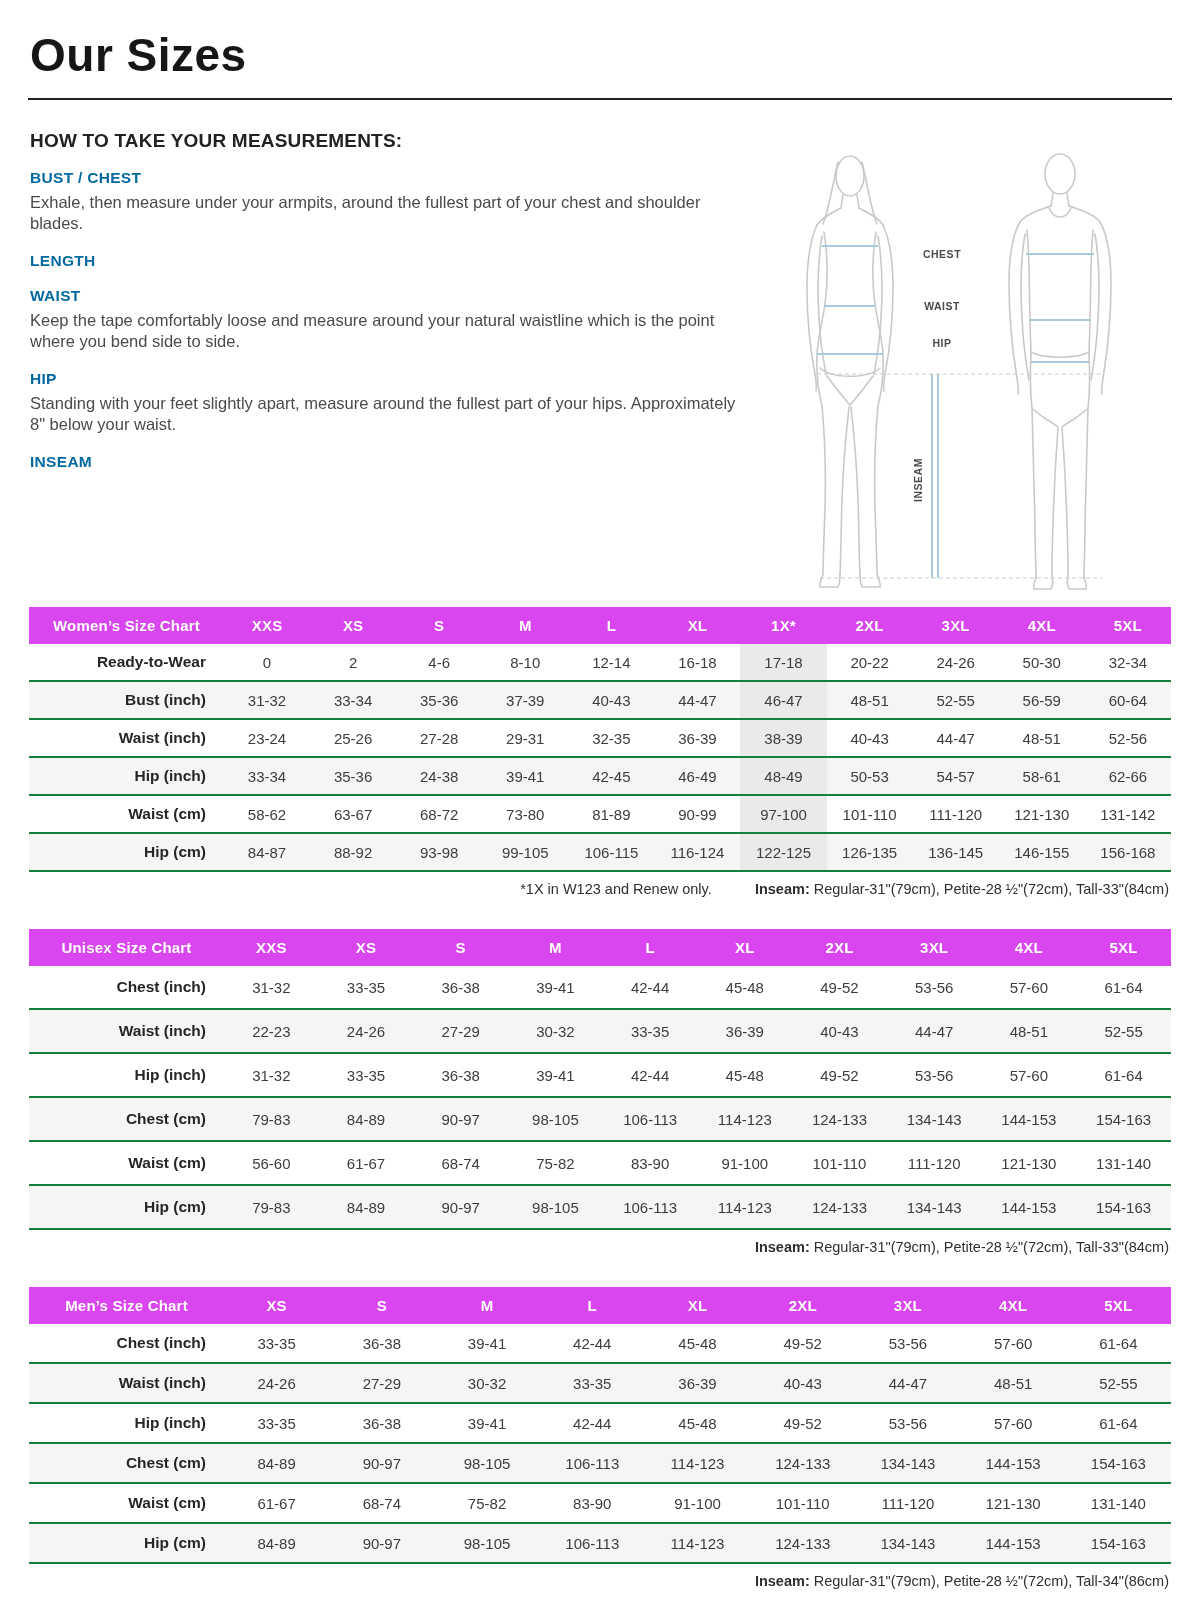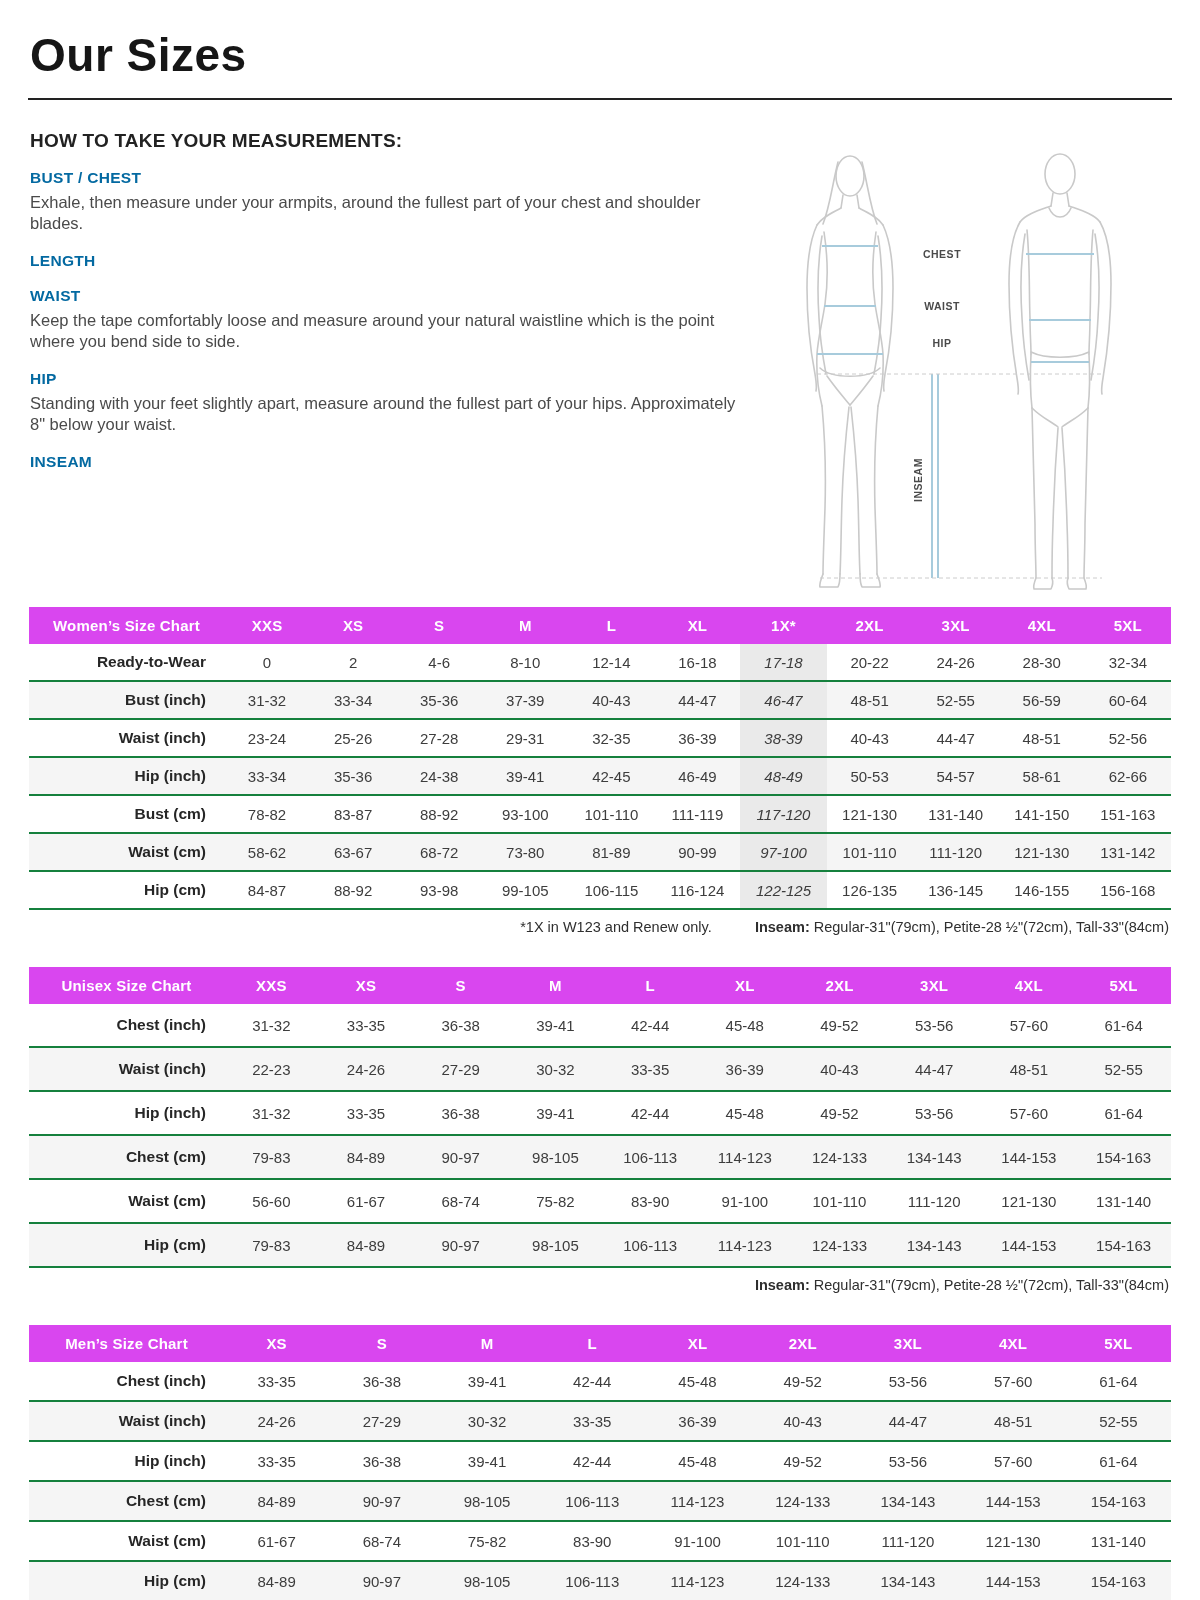--- a/index.html
+++ b/index.html
@@ -44,21 +44,21 @@
   .size-table thead th.title-cell { width:195px; }
   .size-table tbody tr { border-bottom:2px solid #15803d; }
   .size-table tbody tr:nth-child(even) { background:#f5f5f5; }
   .size-table tbody th {
     font-size:15.5px; font-weight:bold; color:#262626;
     text-align:right; padding:9px 18px 9px 4px;
   }
   .size-table tbody td {
     font-size:15px; color:#3d3d3d; text-align:center; padding:9px 2px;
   }
-  .size-table td.hl { background:#eaeaea;font-style:italic; }
+  .size-table td.hl { background:#eaeaea; }
   .table-unisex tbody th, .table-unisex tbody td { padding-top:12px; padding-bottom:12px; }
   .table-men tbody th,  .table-men tbody td  { padding-top:10px; padding-bottom:10px; }
 
   .notes {
     width:1142px; margin:9px auto 0; position:relative; height:20px;
     font-size:14.5px; color:#2f2f2f;
   }
   .note-center { position:absolute; left:16px; width:100%; text-align:center; }
   .note-right  { position:absolute; right:2px; top:0; }
   .note-right b { font-weight:bold; }
@@ -205,21 +205,21 @@
             <th>Ready-to-Wear</th>
             <td>0</td>
             <td>2</td>
             <td>4-6</td>
             <td>8-10</td>
             <td>12-14</td>
             <td>16-18</td>
             <td class="hl">17-18</td>
             <td>20-22</td>
             <td>24-26</td>
-            <td>28-30</td>
+            <td>50-30</td>
             <td>32-34</td>
           </tr>
           <tr>
             <th>Bust (inch)</th>
             <td>31-32</td>
             <td>33-34</td>
             <td>35-36</td>
             <td>37-39</td>
             <td>40-43</td>
             <td>44-47</td>
@@ -251,34 +251,20 @@
             <td>39-41</td>
             <td>42-45</td>
             <td>46-49</td>
             <td class="hl">48-49</td>
             <td>50-53</td>
             <td>54-57</td>
             <td>58-61</td>
             <td>62-66</td>
           </tr>
           <tr>
-            <th>Bust (cm)</th>
-            <td>78-82</td>
-            <td>83-87</td>
-            <td>88-92</td>
-            <td>93-100</td>
-            <td>101-110</td>
-            <td>111-119</td>
-            <td class="hl">117-120</td>
-            <td>121-130</td>
-            <td>131-140</td>
-            <td>141-150</td>
-            <td>151-163</td>
-          </tr>
-          <tr>
             <th>Waist (cm)</th>
             <td>58-62</td>
             <td>63-67</td>
             <td>68-72</td>
             <td>73-80</td>
             <td>81-89</td>
             <td>90-99</td>
             <td class="hl">97-100</td>
             <td>101-110</td>
             <td>111-120</td>

